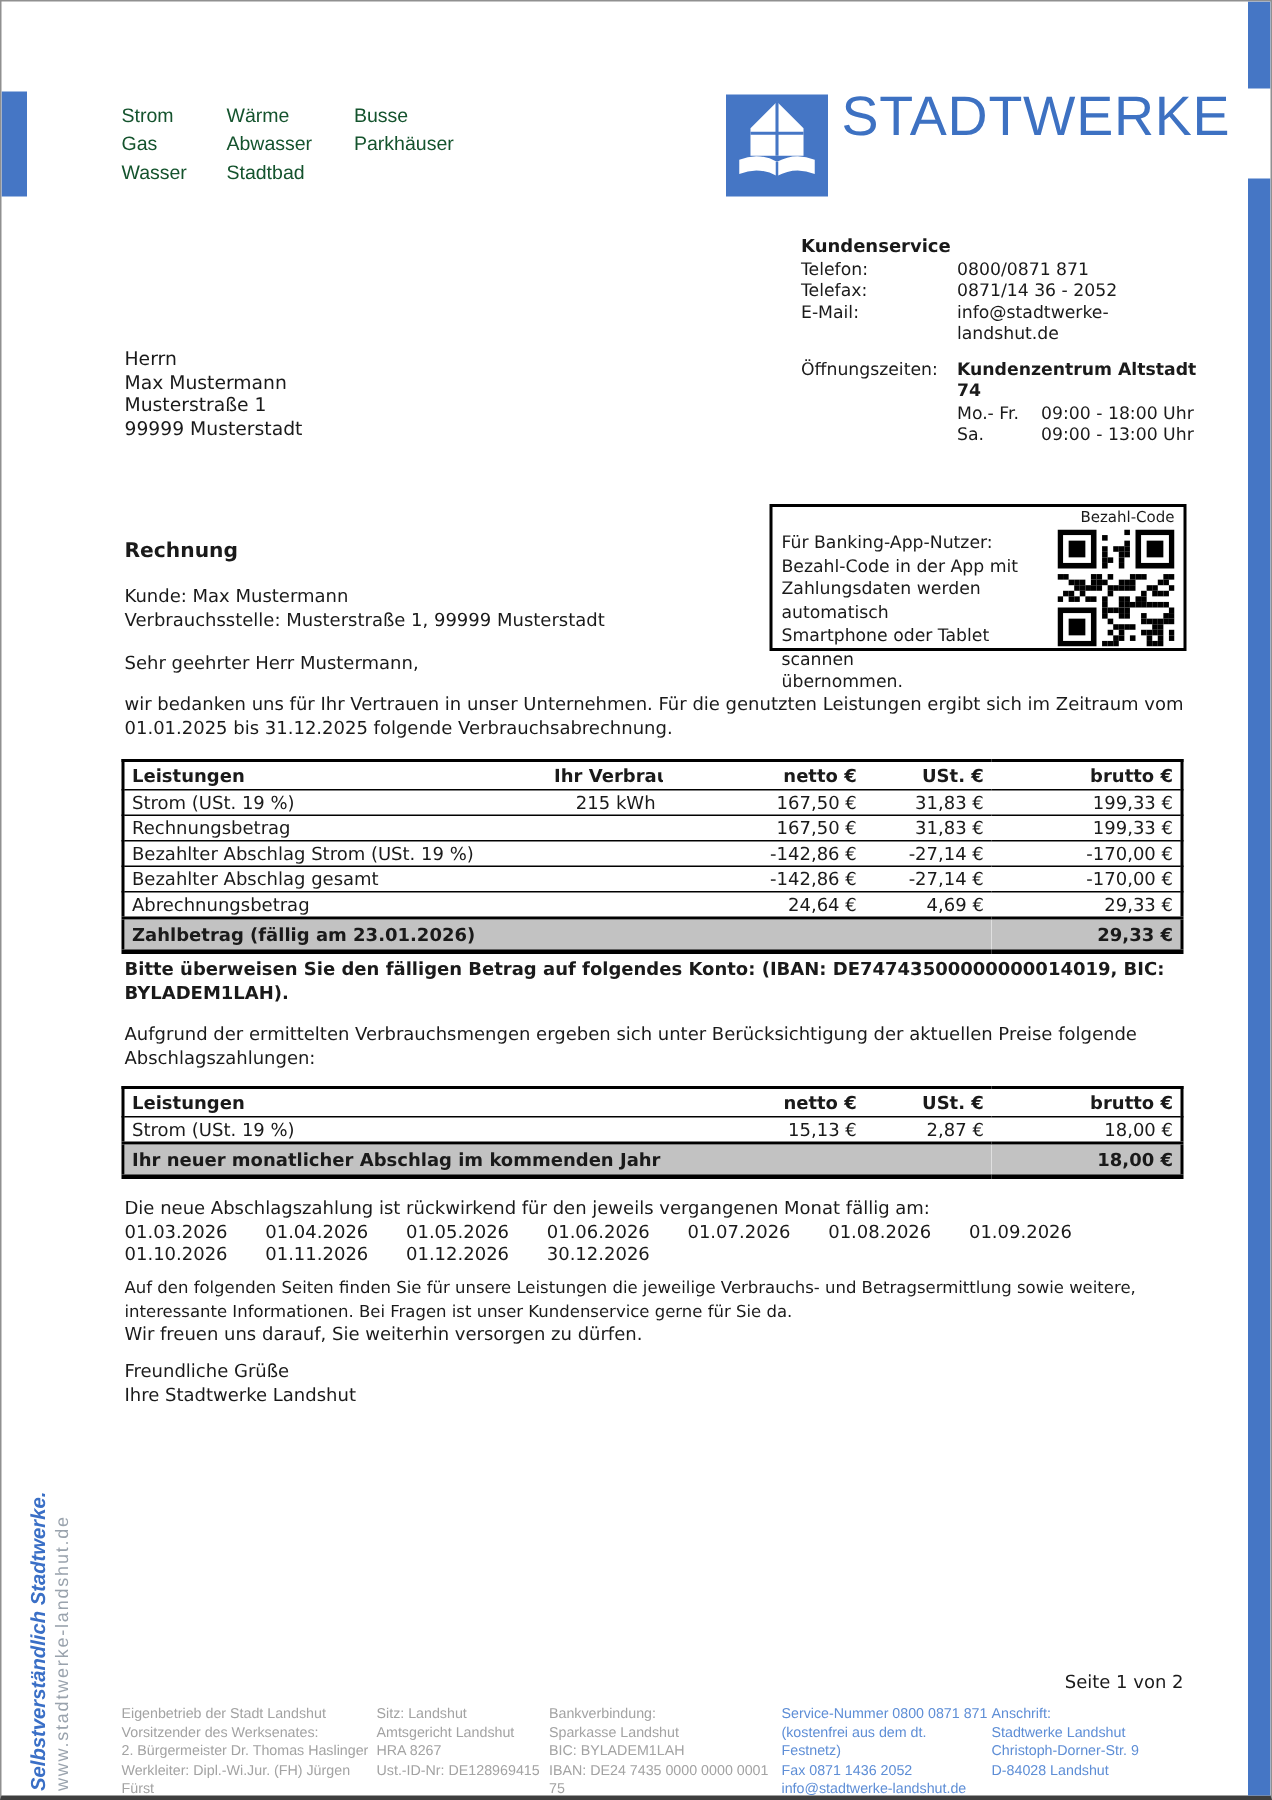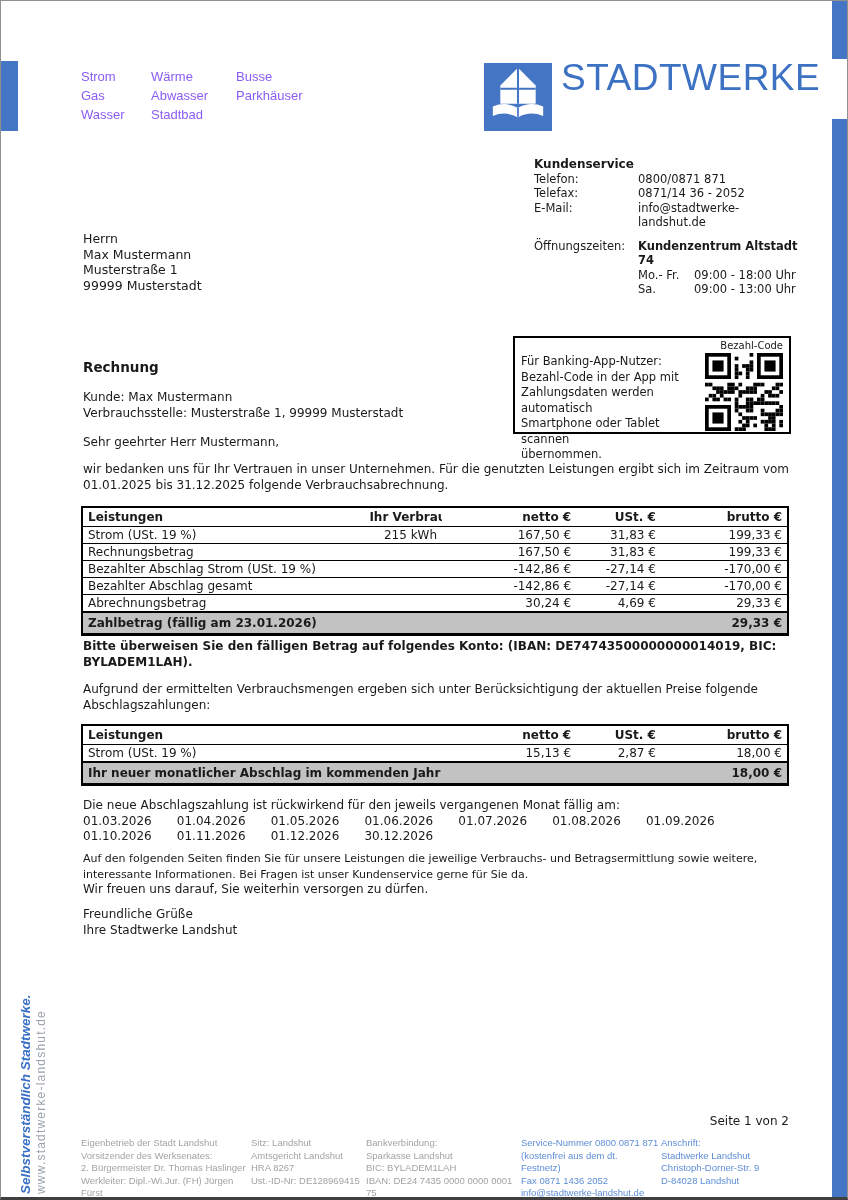--- a/index.html
+++ b/index.html
@@ -6,21 +6,21 @@
   .page{position:relative;width:848px;height:1200px;box-sizing:border-box;
         border:1px solid #909090;border-bottom:3px solid #3f3f3f;overflow:hidden;
         font-family:"DejaVu Sans",sans-serif;color:#1a1a1a;background:#fff;}
   
   .bar{position:absolute;background:#4576c5;}
   .bar-left-top{left:0;top:60px;width:17px;height:70px;}
   .bar-right-top{right:0;top:0;width:15px;height:58px;}
   .bar-right-long{right:0;top:118px;width:15px;height:1082px;}
   
   .products{position:absolute;left:80px;top:66px;display:flex;gap:0;
-            font-family:"Liberation Sans",sans-serif;font-size:13px;color:#8b5cf6;line-height:19px;justify-content:flex-end;}
+            font-family:"Liberation Sans",sans-serif;font-size:13px;color:#14532d;line-height:19px;justify-content:flex-end;}
   .products .pcol{margin-right:0;}
   .products .pcol:nth-child(1){width:70px;}
   .products .pcol:nth-child(2){width:85px;}
   
   .logo{position:absolute;left:483px;top:62px;display:flex;}
   .logo-mark{width:68px;height:68px;background:#4576c5;flex:none;}
   .logo-text{margin-left:9px;font-family:"Liberation Sans",sans-serif;
              font-size:37px;font-weight:400;line-height:35px;letter-spacing:.5px;margin-top:-3px;}
   .logo-text .l1{color:#3d71c2;}
   .logo-text .l2{color:#9c9c9c;}
@@ -359,21 +359,21 @@
     <tr>
       <td>Bezahlter Abschlag gesamt</td>
       <td class="num"></td>
       <td class="num">-142,86 €</td>
       <td class="num">-27,14 €</td>
       <td class="num">-170,00 €</td>
     </tr>
     <tr>
       <td>Abrechnungsbetrag</td>
       <td class="num"></td>
-      <td class="num">30,24 €</td>
+      <td class="num">24,64 €</td>
       <td class="num">4,69 €</td>
       <td class="num">29,33 €</td>
     </tr>
     <tr class="total">
       <td colspan="4">Zahlbetrag (fällig am 23.01.2026)</td>
       <td class="num">29,33 €</td>
     </tr>
   </tbody>
     </table>
 

